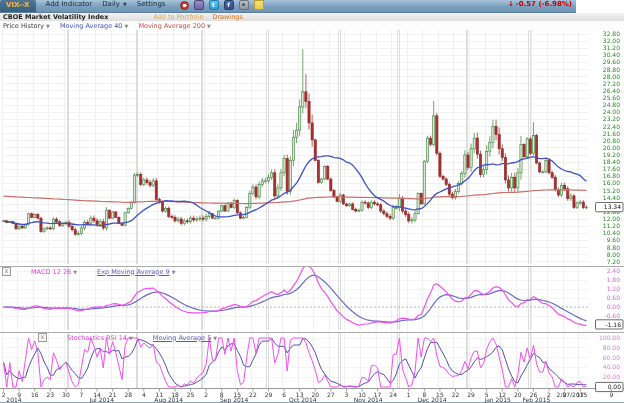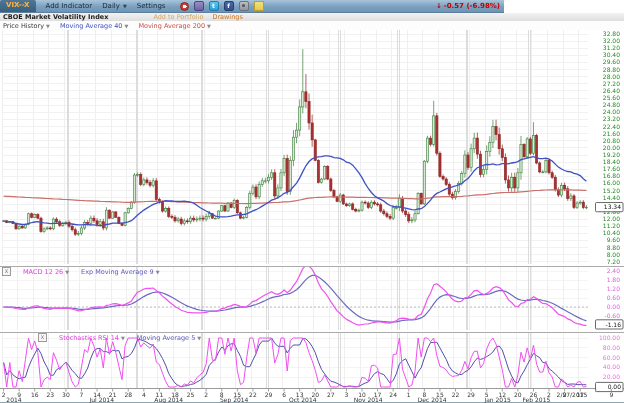--- a/index.html
+++ b/index.html
@@ -1,18 +1,18 @@
 <!DOCTYPE html>
 <html><head>
 <meta charset="utf-8">
 <style>
   html,body{margin:0;padding:0;background:#fff;}
   #app{position:relative;width:624px;height:403px;overflow:hidden;font-family:"DejaVu Sans",sans-serif;background:#fff;border-bottom:1px solid #7d8fa0;}
   
-  #topbar{position:absolute;left:0;top:0;width:504px;height:12px;background:linear-gradient(#a9c4d9,#7ba0bf 55%,#6e94b4);border-bottom:1px solid #5d7f9d;display:flex;align-items:center;font-size:7px;color:#15293c;z-index:5;}
+  #topbar{position:absolute;left:0;top:0;width:576px;height:12px;background:linear-gradient(#a9c4d9,#7ba0bf 55%,#6e94b4);border-bottom:1px solid #5d7f9d;display:flex;align-items:flex-start;font-size:7px;color:#15293c;z-index:5;}
   #symtab{background:linear-gradient(#4f7795,#36607f);color:#ffb347;font-weight:bold;padding:1px 6px;height:10px;line-height:9px;border-radius:2px 2px 0 0;margin-right:10px;}
   .tbtn{margin-right:10px;white-space:nowrap;cursor:default;}
   .caret{font-size:5px;color:#24445e;margin-left:3px;}
   .ticons{display:flex;gap:5px;align-items:center;margin-left:4px;}
   .icn{width:8px;height:8px;border-radius:2px;position:relative;display:inline-block;}
   .icn-clock{background:radial-gradient(circle at 50% 50%,#fff 0 2px,#d23b2f 2px);border-radius:50%;border:1px solid #8d1f16;width:7px;height:7px;}
   .icn-notes{background:linear-gradient(#9a8fc0,#6f63a8);border:1px solid #4d4480;}
   .icn-tw{background:linear-gradient(#5fc6f0,#2b9fd8);border:1px solid #1d7cb0;color:#fff;font-size:6px;line-height:8px;text-align:center;font-weight:bold;}
   .icn-fb{background:linear-gradient(#4a69a5,#33508c);border:1px solid #24406f;color:#fff;font-size:6px;line-height:8px;text-align:center;font-weight:bold;}
   .icn-cam{background:linear-gradient(#b9bec4,#8f969e);border:1px solid #6c737b;}
@@ -25,24 +25,24 @@
   #sym-desc{color:#1c1c1c;font-weight:bold;}
   #addpf{color:#cfa768;margin-left:36px;}
   #drawings{color:#c9731f;}
   
   #indrow{position:absolute;left:0;top:21px;width:624px;height:9px;background:#fdfdfd;display:flex;gap:10px;align-items:center;padding-left:3px;font-size:6.5px;z-index:5;}
   .indd{display:flex;align-items:center;gap:2px;white-space:nowrap;}
   #ind-price{color:#3a3a3a;}
   #ind-ma20{color:#3f51c1;}
   #ind-ma200{color:#c94f4a;}
   
-  .paneheader{position:absolute;left:2px;height:9px;display:flex;align-items:center;gap:12px;font-size:6.5px;z-index:5;background:transparent;}
+  .paneheader{position:absolute;left:2px;height:9px;display:flex;align-items:center;gap:20px;font-size:6.5px;z-index:5;background:transparent;}
   .xbox{width:7px;height:7px;border:1px solid #9a9a9a;background:#f6f6f6;color:#777;font-size:5px;line-height:6px;text-align:center;}
   .lblmagenta{color:#e23fe2;}
-  .lblpurple{color:#5a5ac0;}
+  .lblpurple{color:#5a5ac0;text-decoration:underline;}
   .dcaret{font-size:5px;color:#888;}
   svg{position:absolute;left:0;top:0;z-index:1;}
   svg text{font-family:"DejaVu Sans",sans-serif;}
 </style>
 </head>
 <body>
 
 <div id="app">
 
   <div id="topbar">

